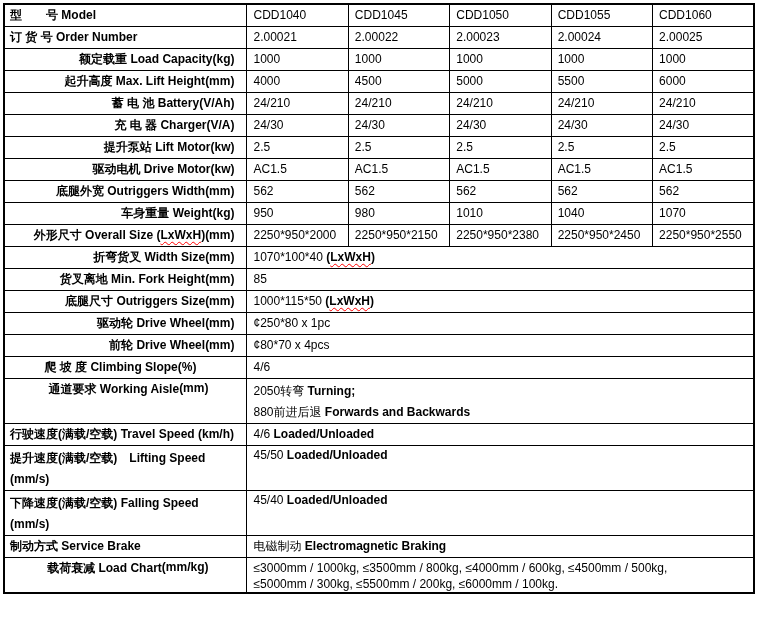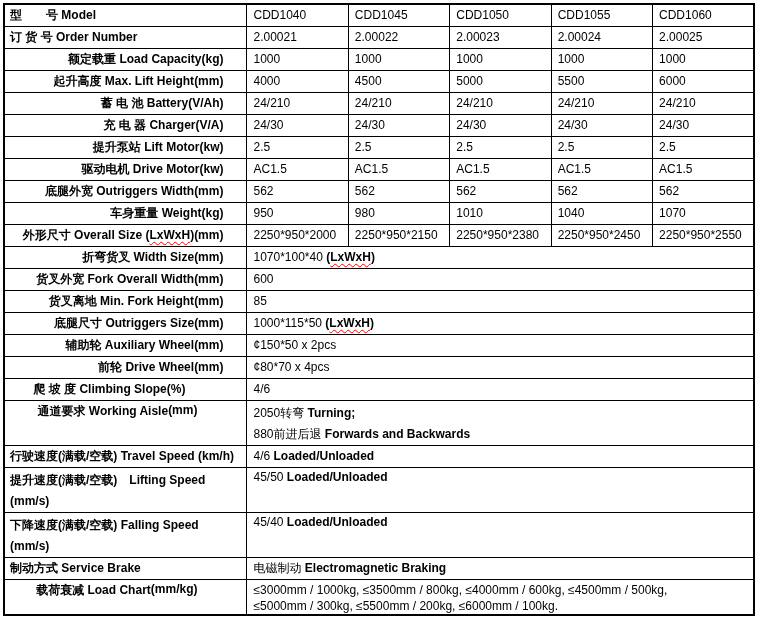--- a/index.html
+++ b/index.html
@@ -25,21 +25,21 @@
     padding: 0 6px 0 6px;
     vertical-align: middle;
     overflow: hidden;
     white-space: nowrap;
   }
   tr { height: 22px; }
   tr.h44 { height: 44px; }
   tr.h42 { height: 42px; }
   tr.h34 { height: 34px; }
   tr.t td { vertical-align: top; padding-top: 2px; }
-  td.lc { font-weight: bold; padding-left: 5px; padding-right: 23px; }
+  td.lc { font-weight: bold; padding-left: 5px; padding-right: 12px; }
   td.dc { font-weight: normal; }
   .fx { display: flex; justify-content: flex-end; align-items: center; }
   tr.t .fx { align-items: flex-start; }
   .u { font-weight: bold; }
   .u-a { margin-right: 38px; }
   .u-b { margin-right: 26px; }
   .b { font-weight: bold; }
   .sq {
     text-decoration-line: underline;
     text-decoration-style: wavy;
@@ -212,29 +212,20 @@
   <tr>
     <td class="lc">
             <div class="fx">
               <span>折弯货叉 Width Size</span>
               <span class="u">(mm)</span>
             </div>
           </td>
     <td class="dc" colspan="5"><span>1070*100*40 </span><span class="b"><span>(</span><span class="sq">LxWxH</span><span>)</span></span></td>
   </tr>
 
-  <tr>
-    <td class="lc">
-            <div class="fx">
-              <span>货叉外宽 Fork Overall Width</span>
-              <span class="u">(mm)</span>
-            </div>
-          </td>
-    <td class="dc" colspan="5"><span>600</span></td>
-  </tr>
 
   <tr>
     <td class="lc">
             <div class="fx">
               <span>货叉离地 Min. Fork Height</span>
               <span class="u">(mm)</span>
             </div>
           </td>
     <td class="dc" colspan="5"><span>85</span></td>
   </tr>
@@ -242,30 +233,30 @@
   <tr>
     <td class="lc">
             <div class="fx">
               <span>底腿尺寸 Outriggers Size</span>
               <span class="u">(mm)</span>
             </div>
           </td>
     <td class="dc" colspan="5"><span>1000*115*50 </span><span class="b"><span>(</span><span class="sq">LxWxH</span><span>)</span></span></td>
   </tr>
 
-
-  <tr>
-    <td class="lc">
-            <div class="fx">
-              <span>辅助轮 Auxiliary Wheel</span>
-              <span class="u">(mm)</span>
-            </div>
-          </td>
-    <td class="dc" colspan="5"><span>¢150*50 x 2pcs</span></td>
-  </tr>
+  <tr>
+    <td class="lc">
+            <div class="fx">
+              <span>驱动轮 Drive Wheel</span>
+              <span class="u">(mm)</span>
+            </div>
+          </td>
+    <td class="dc" colspan="5"><span>¢250*80 x 1pc</span></td>
+  </tr>
+
 
   <tr>
     <td class="lc">
             <div class="fx">
               <span>前轮 Drive Wheel</span>
               <span class="u">(mm)</span>
             </div>
           </td>
     <td class="dc" colspan="5"><span>¢80*70 x 4pcs</span></td>
   </tr>

